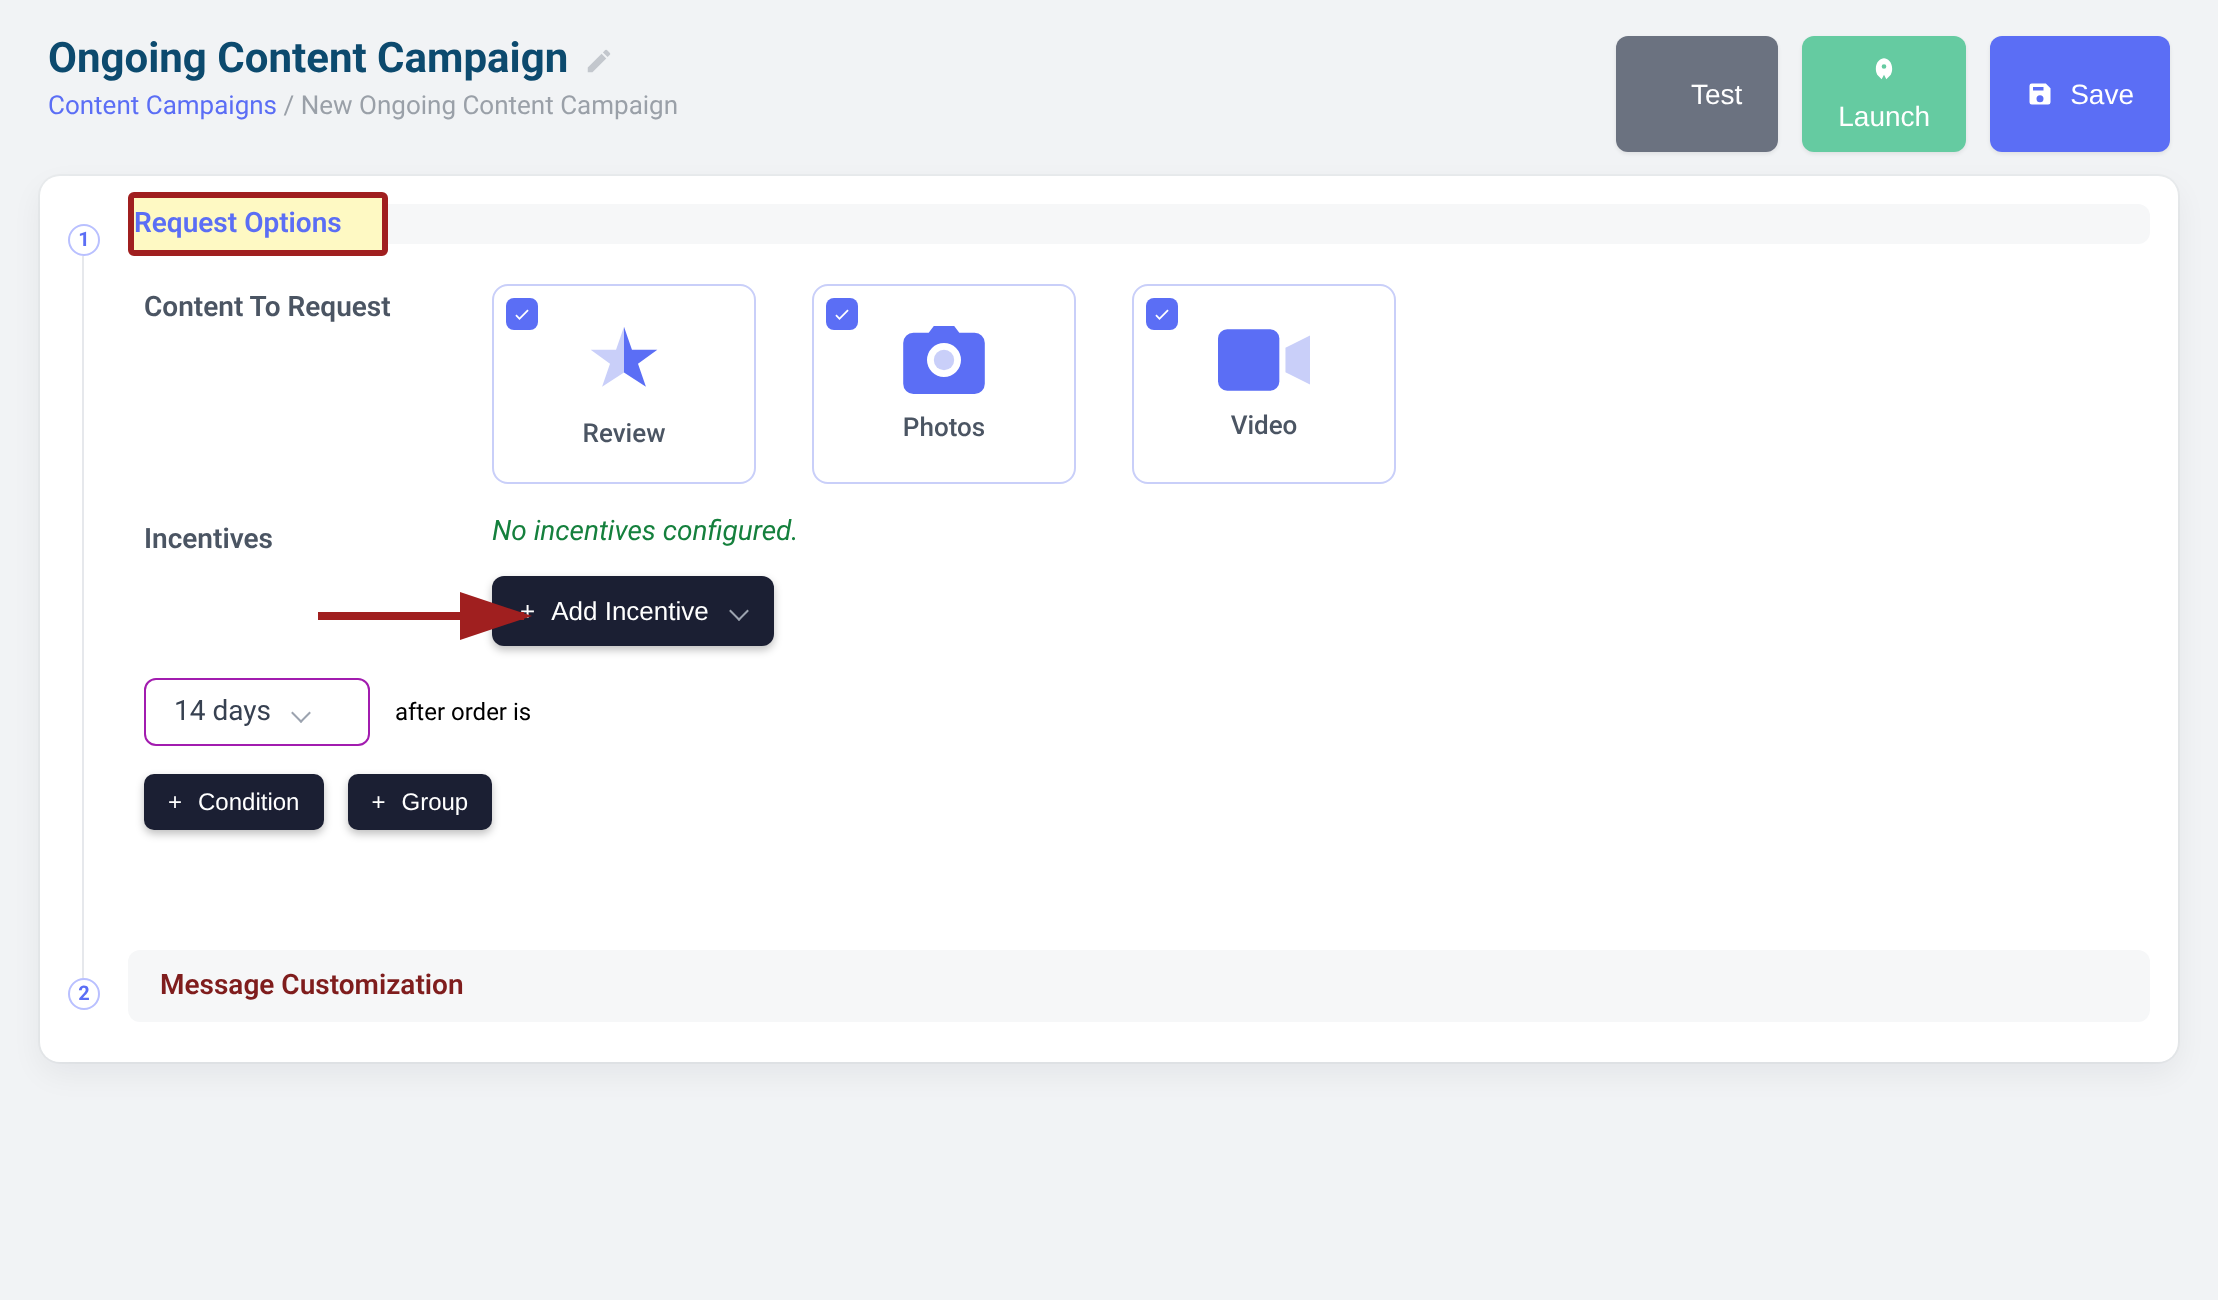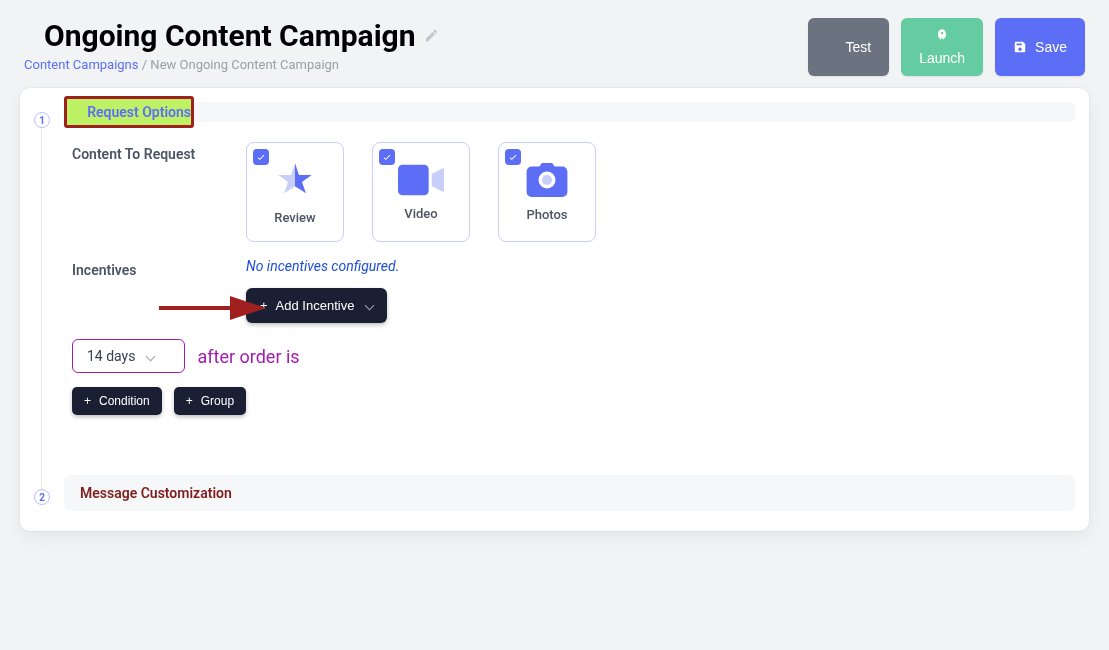--- a/index.html
+++ b/index.html
@@ -6,54 +6,54 @@
   body {
     font-family: -apple-system, BlinkMacSystemFont, "Segoe UI", Roboto, Helvetica, Arial, sans-serif;
     background: #f1f3f5;
     color: #1f2937;
     font-size: 14px;
   }
   .page { padding: 14px 20px 40px 20px; }
   .top-bar { display: flex; justify-content: space-between; align-items: flex-start; padding: 4px 4px 12px 4px; }
   .title-wrap { display: flex; flex-direction: column; gap: 4px; }
   .title-row { display: flex; align-items: center; gap: 8px; }
-  .title { font-size: 30px; font-weight: 700; color: #000000; margin-left: 20px; }
+  .title { font-size: 21px; font-weight: 700; color: #0c4a6e; }
   .breadcrumb { font-size: 13px; color: #9aa0a8; }
   .breadcrumb a { color: #5b6ef5; text-decoration: none; }
   .actions { display: flex; gap: 12px; }
   .btn { border: none; border-radius: 6px; padding: 10px 18px; font-size: 14px; cursor: pointer; display: inline-flex; align-items: center; gap: 8px; box-shadow: 0 1px 2px rgba(0,0,0,.08); }
   .btn-test { background: #6b7280; color: #fff; padding-left: 37px; }
   .btn-launch { background: #65cba1; color: #fff; flex-direction: column; }
   .btn-save { background: #5b6ef5; color: #fff; }
   .card { background: #fff; border-radius: 10px; box-shadow: 0 6px 16px rgba(15,23,42,.06), 0 0 0 1px rgba(15,23,42,.03); padding: 14px 14px 20px 14px; position: relative; }
   .step-wrap { position: relative; padding-left: 30px; }
   .vline { position: absolute; left: 7px; top: 26px; bottom: 12px; width: 1px; background: #e6e8ec; }
   .step-badge { position: absolute; left: 0; width: 16px; height: 16px; border: 1px solid #b9c0ff; background: #fff; border-radius: 50%; color: #5b6ef5; font-size: 10px; font-weight: 700; display:flex; align-items:center; justify-content:center; z-index:2; }
   .step1 { top: 10px; }
   .step2 { top: auto; bottom: 6px; }
   .section-header { background: #f6f7f8; border-radius: 6px; padding: 10px 16px; display: flex; align-items: center; }
   .section-header.active-tab { position: relative; }
-  .active-tab-box { position: absolute; left: 0; top: -6px; bottom: -6px; width: 130px; border: 3px solid #a01f1f; border-radius: 3px; background:#bef264; display:flex; align-items:center; justify-content:flex-end; }
+  .active-tab-box { position: absolute; left: 0; top: -6px; bottom: -6px; width: 130px; border: 3px solid #a01f1f; border-radius: 3px; background:#fef9c3; display:flex; align-items:center; justify-content:flex-start; }
   .active-tab-box span { color: #5b6ef5; font-weight: 600; font-size: 14px; }
   .section-header h3 { font-size: 14px; font-weight: 600; color: #7f1d1d; }
   .body { padding: 20px 8px 30px 8px; display: flex; flex-direction: column; gap: 16px; }
   .row { display: flex; align-items: flex-start; gap: 24px; }
   .row-label { width: 150px; font-size: 14px; font-weight: 600; color: #4b5563; padding-top: 4px; display:flex; align-items:center; gap:6px; }
   .content-col { flex: 1; display: flex; flex-direction: column; gap: 14px; }
   .card-options { display: flex; gap: 28px; }
-  .opt-card { width: 98px; height: 100px; border: 1px solid #c9cff9; border-radius: 8px; position: relative; display:flex; flex-direction:column; align-items:center; justify-content:center; gap:10px; cursor:pointer; background:#fff; }
+  .opt-card { width: 132px; height: 100px; border: 1px solid #c9cff9; border-radius: 8px; position: relative; display:flex; flex-direction:column; align-items:center; justify-content:center; gap:10px; cursor:pointer; background:#fff; }
   .opt-check { position:absolute; top:6px; left:6px; width:16px; height:16px; border-radius:4px; background:#5b6ef5; display:flex; align-items:center; justify-content:center; }
   .opt-label { font-size: 13px; color:#4b5563; font-weight:500; }
-  .incent-empty { font-style: italic; color:#1d4ed8; font-size:14px; }
+  .incent-empty { font-style: italic; color:#15803d; font-size:14px; }
   .dark-btn { background:#1b1f33; color:#fff; border:none; border-radius:6px; padding:10px 14px; font-size:13px; cursor:pointer; display:inline-flex; align-items:center; gap:8px; box-shadow:0 2px 4px rgba(0,0,0,.25); }
   .dark-btn.sm { padding:7px 12px; font-size:12px; border-radius:5px; }
   .when-row { display:flex; align-items:center; gap:12px; }
   .select { border:1px solid #a21caf; border-radius:6px; padding:8px 30px 8px 14px; font-size:14px; background:#fff; position:relative; cursor:pointer; color:#374151; display:inline-flex; align-items:center; gap:8px; }
   .chev { border:solid #9ca3af; border-width:0 1.5px 1.5px 0; display:inline-block; padding:3px; transform:rotate(45deg); margin-left:4px; }
-  .plain-text { font-size:18px; color:#a21caf; }
+  .plain-text { font-size:12px; color:#000000; }
   .help-dot { width:14px; height:14px; border:1px solid #cbd5e1; border-radius:50%; color:#cbd5e1; font-size:10px; display:inline-flex; align-items:center; justify-content:center; }
   .msg-header { margin-top: 30px; }
   .arrow { position:absolute; left:120px; top:186px; pointer-events:none; }
   svg { display:block; }
 </style>
 </head>
 <body>
 
 <div class="page">
   <div class="top-bar">
@@ -136,40 +136,40 @@
                 </span>
                 <span class="opt-label">Review</span>
               </div>
               <div class="opt-card">
                 <div class="opt-check">
                     <svg width="10" height="10" viewBox="0 0 24 24" fill="#fff">
                       <path d="M9 16.2l-3.5-3.5L4 14.2 9 19.2 20 8.2l-1.5-1.5z"></path>
                     </svg>
                   </div>
                 <span>
-                  <svg width="46" height="32" viewBox="0 0 30 20">
-                      <rect x="0" y="0" width="20" height="20" rx="3" fill="#5b6ef5"></rect>
-                      <path d="M22 6l8-4v16l-8-4z" fill="#c9cff9"></path>
+                  <svg width="42" height="34" viewBox="0 0 24 20" fill="#5b6ef5">
+                      <path d="M9 0l-1.5 2H3a3 3 0 0 0-3 3v12a3 3 0 0 0 3 3h18a3 3 0 0 0 3-3V5a3 3 0 0 0-3-3h-4.5L15 0H9zm3 5a5 5 0 1 1 0 10 5 5 0 0 1 0-10z"></path>
+                      <circle cx="12" cy="10" r="3" fill="#c9cff9"></circle>
                     </svg>
                 </span>
-                <span class="opt-label">Video</span>
+                <span class="opt-label">Photos</span>
               </div>
               <div class="opt-card">
                 <div class="opt-check">
                     <svg width="10" height="10" viewBox="0 0 24 24" fill="#fff">
                       <path d="M9 16.2l-3.5-3.5L4 14.2 9 19.2 20 8.2l-1.5-1.5z"></path>
                     </svg>
                   </div>
                 <span>
-                  <svg width="42" height="34" viewBox="0 0 24 20" fill="#5b6ef5">
-                      <path d="M9 0l-1.5 2H3a3 3 0 0 0-3 3v12a3 3 0 0 0 3 3h18a3 3 0 0 0 3-3V5a3 3 0 0 0-3-3h-4.5L15 0H9zm3 5a5 5 0 1 1 0 10 5 5 0 0 1 0-10z"></path>
-                      <circle cx="12" cy="10" r="3" fill="#c9cff9"></circle>
+                  <svg width="46" height="32" viewBox="0 0 30 20">
+                      <rect x="0" y="0" width="20" height="20" rx="3" fill="#5b6ef5"></rect>
+                      <path d="M22 6l8-4v16l-8-4z" fill="#c9cff9"></path>
                     </svg>
                 </span>
-                <span class="opt-label">Photos</span>
+                <span class="opt-label">Video</span>
               </div>
             </div>
           </div>
         </div>
 
         <div class="row">
           <div class="row-label">Incentives</div>
           <div class="content-col">
             <span class="incent-empty">No incentives configured.</span>
             <div>

